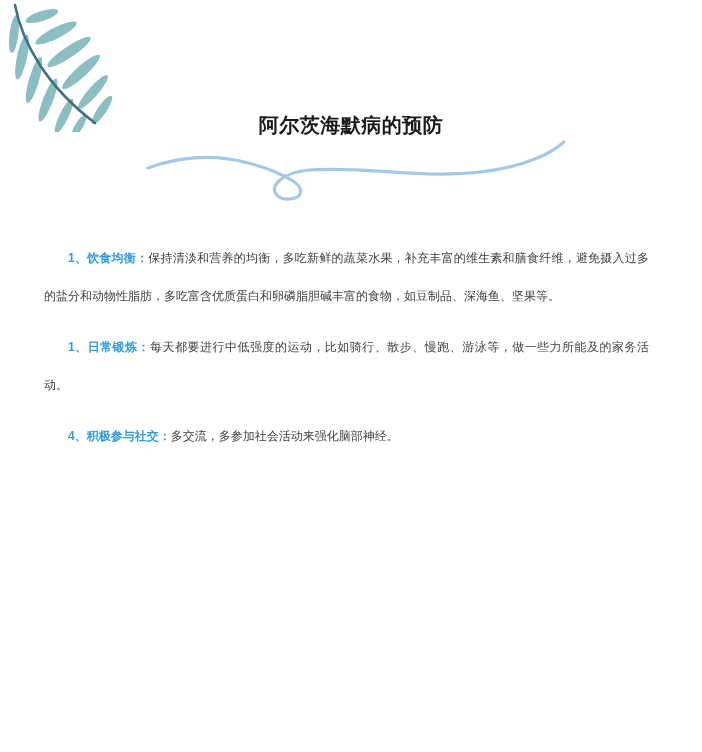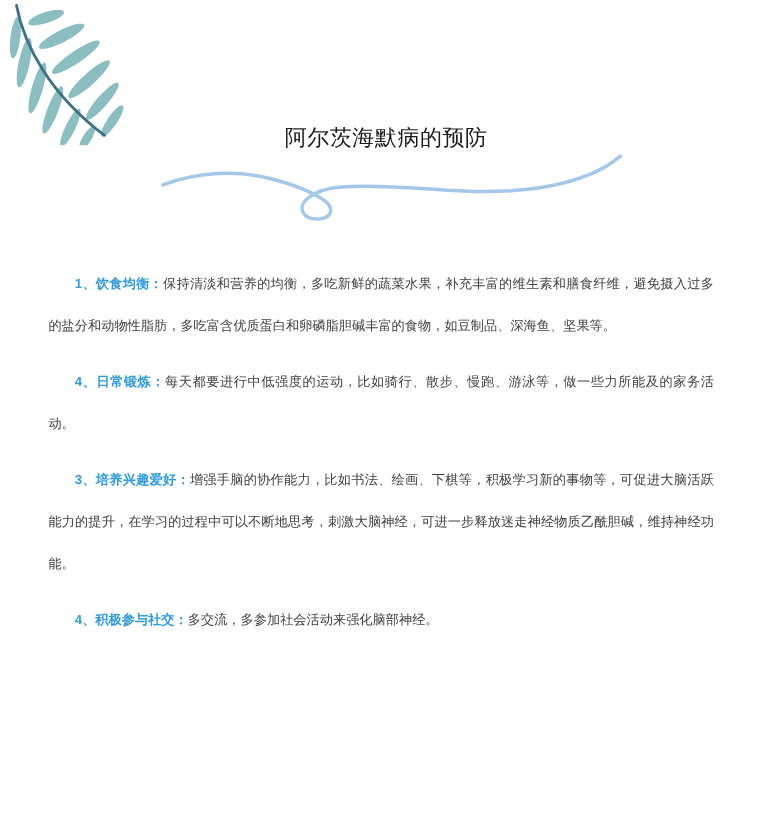--- a/index.html
+++ b/index.html
@@ -13,21 +13,21 @@
   .page { position: relative; width: 702px; height: 752px; background: #ffffff; }
 
   .leaf-decoration {
     position: absolute; top: 0; left: 2px;
     width: 122px; height: 132px;
   }
 
   .doc-title {
     position: absolute; top: 112px; left: 0; right: 0;
     text-align: center;
-    font-size: 20px; font-weight: 400;
+    font-size: 20px; font-weight: 700;
     color: #1a1a1a;
     letter-spacing: 0.5px;
   }
 
   .squiggle {
     position: absolute; top: 138px; left: 138px;
     width: 436px; height: 66px;
   }
 
   .content {
@@ -82,22 +82,21 @@
              C 149 36, 160 33, 172 32
              C 212 29, 252 35, 292 36
              C 332 37, 367 33, 397 21
              C 410 16, 419 10, 426 4" fill="none" stroke="#a4c7ea" stroke-width="3.2" stroke-linecap="round"></path>
   </svg>
 
   <div class="content">
 
     <p class="para"><span class="sec-label">1、饮食均衡：</span><span>保持清淡和营养的均衡，多吃新鲜的蔬菜水果，补充丰富的维生素和膳食纤维，避免摄入过多的盐分和动物性脂肪，多吃富含优质蛋白和卵磷脂胆碱丰富的食物，如豆制品、深海鱼、坚果等。</span></p>
 
-    <p class="para"><span class="sec-label">4、日常锻炼：</span><span>每天都要进行中低强度的运动，比如骑行、散步、慢跑、游泳等，做一些力所能及的家务活动。</span></p>
+    <p class="para"><span class="sec-label">1、日常锻炼：</span><span>每天都要进行中低强度的运动，比如骑行、散步、慢跑、游泳等，做一些力所能及的家务活动。</span></p>
 
-    <p class="para"><span class="sec-label">3、培养兴趣爱好：</span><span>增强手脑的协作能力，比如书法、绘画、下棋等，积极学习新的事物等，可促进大脑活跃能力的提升，在学习的过程中可以不断地思考，刺激大脑神经，可进一步释放迷走神经物质乙酰胆碱，维持神经功能。</span></p>
 
 
 
     <p class="para"><span class="sec-label">4、积极参与社交：</span><span>多交流，多参加社会活动来强化脑部神经。</span></p>
 
   </div>
 </div>
 
 </body></html>

